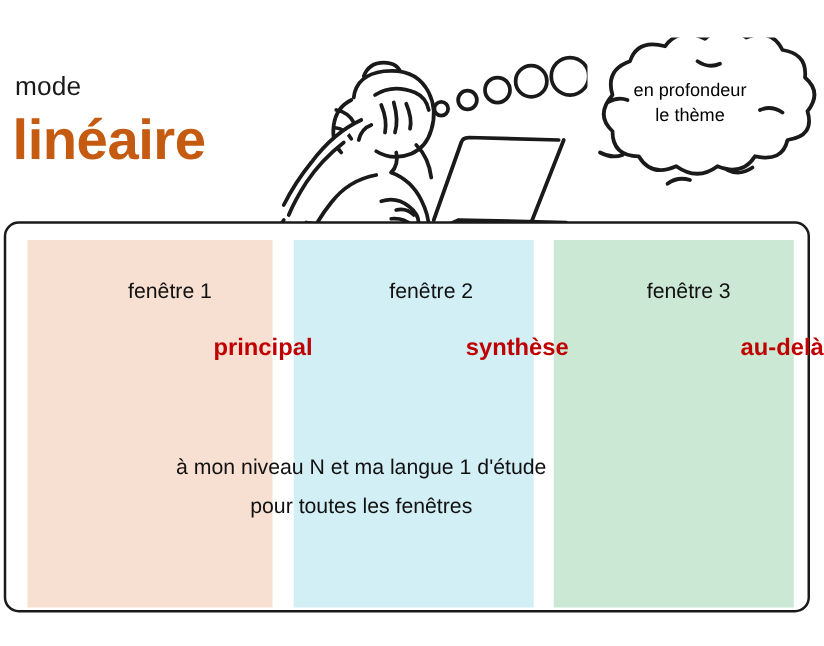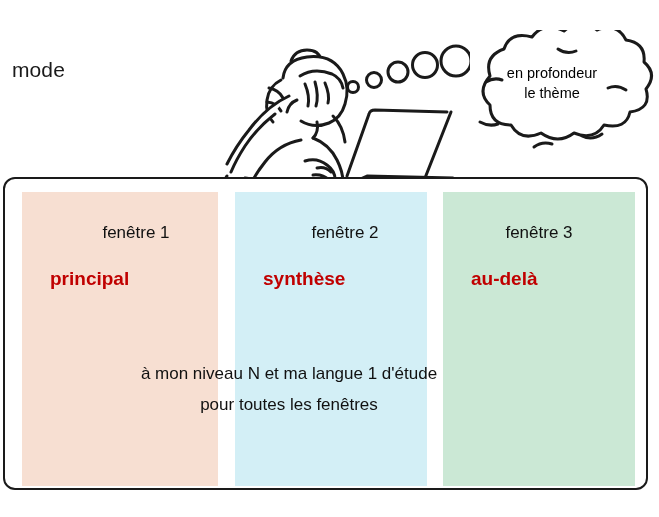--- a/index.html
+++ b/index.html
@@ -100,49 +100,49 @@
     position: absolute;
     top: 222px;
     text-align: center;
     font-size: 17px;
     line-height: 22px;
     color: #111111;
   }
   .col-value {
     position: absolute;
     top: 267px;
-    text-align: left;
+    text-align: right;
     font-size: 19px;
     line-height: 24px;
     font-weight: bold;
     color: #c00000;
-    margin-left: 28px;
   }
   .pos-1 { left: 22px; width: 228px; }
   .pos-2 { left: 235px; width: 220px; }
-  .pos-3 { left: 443px; width: 192px; }
+  .pos-3 { left: 443px; width: 216px; }
 
   #footer-note {
     position: absolute;
     left: 22px; top: 358px;
     width: 534px;
     text-align: center;
     font-size: 17px;
     line-height: 31px;
     color: #111111;
   }
   #footer-note span { display: block; }
 </style>
 </head>
 <body>
 
 <div id="header-area">
 
   <div id="mode-label">mode</div>
 
+  <div id="mode-name">linéaire</div>
 
   <div id="illustration">
     <svg width="250" height="178" viewBox="0 0 250 178" fill="none" stroke="#1a1a1a" stroke-width="3" stroke-linecap="round" stroke-linejoin="round">
 
       <path d="M86 33 q4 -11 16 -11 q12 0 14 10 q2 9 -8 12" fill="#fff"></path>
       <path d="M88 42 q8 -6 20 -4"></path>
 
       <path d="M78 50 q2 -18 24 -21 q26 -3 36 17 q7 14 2 30 q-4 14 -16 19 q-15 6 -28 -2" fill="#fff"></path>
 
       <path d="M95 48 q14 -9 32 -2 q9 4 11 14"></path>

